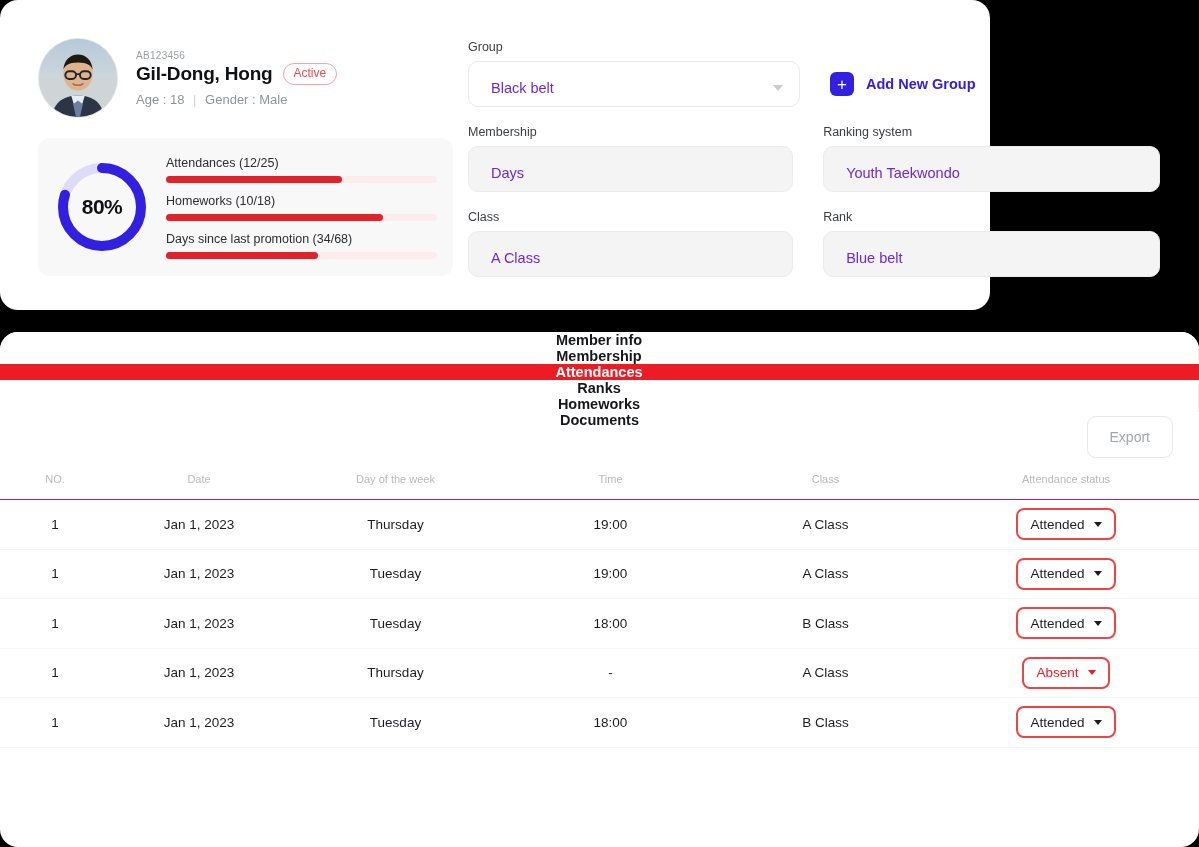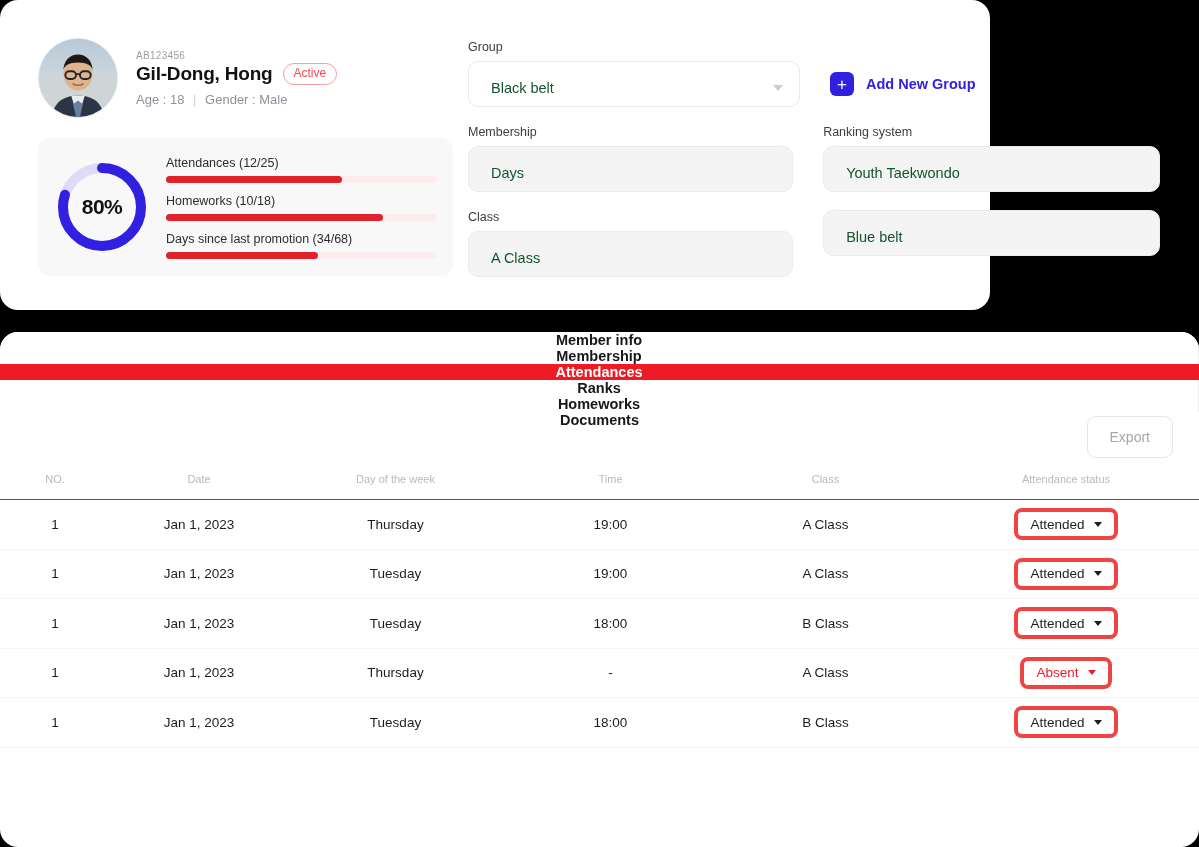--- a/index.html
+++ b/index.html
@@ -54,21 +54,21 @@
   .bar-block:last-child { margin-bottom: 0; }
   .bar-label { font-size: 12.5px; color: #2b2d31; margin-bottom: 6px; }
   .bar-track { height: 7px; border-radius: 4px; background: #fdeced; width: 100%; }
   .bar-fill { height: 7px; border-radius: 4px; background: #e0232b; }
 
   
   .fields { position: absolute; left: 468px; top: 40px; width: 692px; }
   .field-label { font-size: 12.5px; color: #3a3d42; margin-bottom: 7px; }
   .field-box {
     height: 46px; border-radius: 10px; display: flex; align-items: center;
-    padding: 8px 16px 0 22px; font-size: 14.5px; color: #14532d;
+    padding: 8px 16px 0 22px; font-size: 14.5px; color: #6d28d9;
   }
   .field-box.outlined { background: #ffffff; border: 1px solid #e8eaec; }
   .field-box.filled { background: #f4f4f5; border: 1px solid #ebebed; }
   .field-box .val { flex: 1; }
   .caret {
     width: 0; height: 0; border-left: 5px solid transparent; border-right: 5px solid transparent;
     border-top: 6px solid #c9ccd0;
   }
   .row-group { display: flex; align-items: flex-end; gap: 30px; }
   .col { width: 332px; }
@@ -119,21 +119,21 @@
   .c-no { width: 110px; }
   .c-date { width: 178px; }
   .c-day { width: 215px; }
   .c-time { width: 215px; }
   .c-class { width: 215px; }
   .c-status { width: 266px; }
   td.c-no { font-size: 12px; }
 
   .status-pill {
     display: inline-flex; align-items: center; gap: 9px;
-    border: 4px solid #ef4444; border-radius: 8px; background: #fff;
+    border: 2px solid #ef4444; border-radius: 8px; background: #fff;
     height: 32px; padding: 0 12px; font-size: 13.5px; color: #1b1d21; cursor: pointer;
     font-family: inherit;
   }
   .status-pill.absent { color: #ed1c24; }
   .pill-caret {
     width: 0; height: 0; border-left: 4px solid transparent; border-right: 4px solid transparent;
     border-top: 5px solid currentColor;
   }
 </style>
 </head>
@@ -245,20 +245,21 @@
       </div>
 
       <div class="grid2">
         <div class="c1">
           <div class="field-label">Class</div>
           <div class="field-box filled">
             <span class="val">A Class</span>
           </div>
         </div>
         <div class="c2">
+          <div class="field-label">Rank</div>
           <div class="field-box filled">
             <span class="val">Blue belt</span>
           </div>
         </div>
       </div>
     </div>
 
   </div>
 
   <div class="bottom-card">

